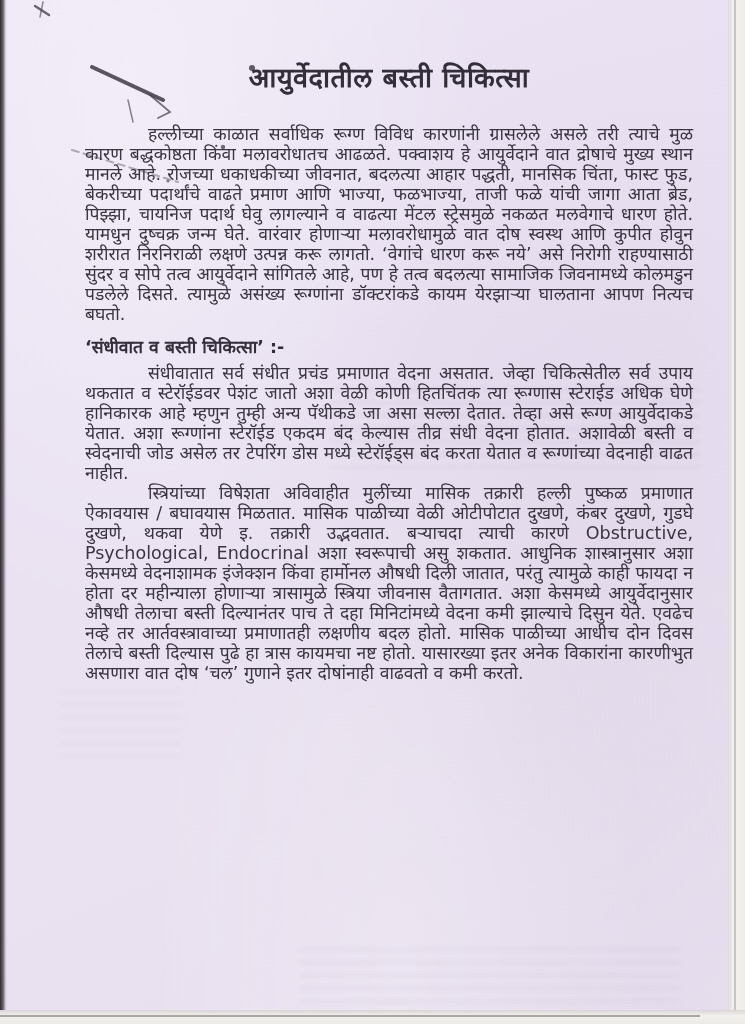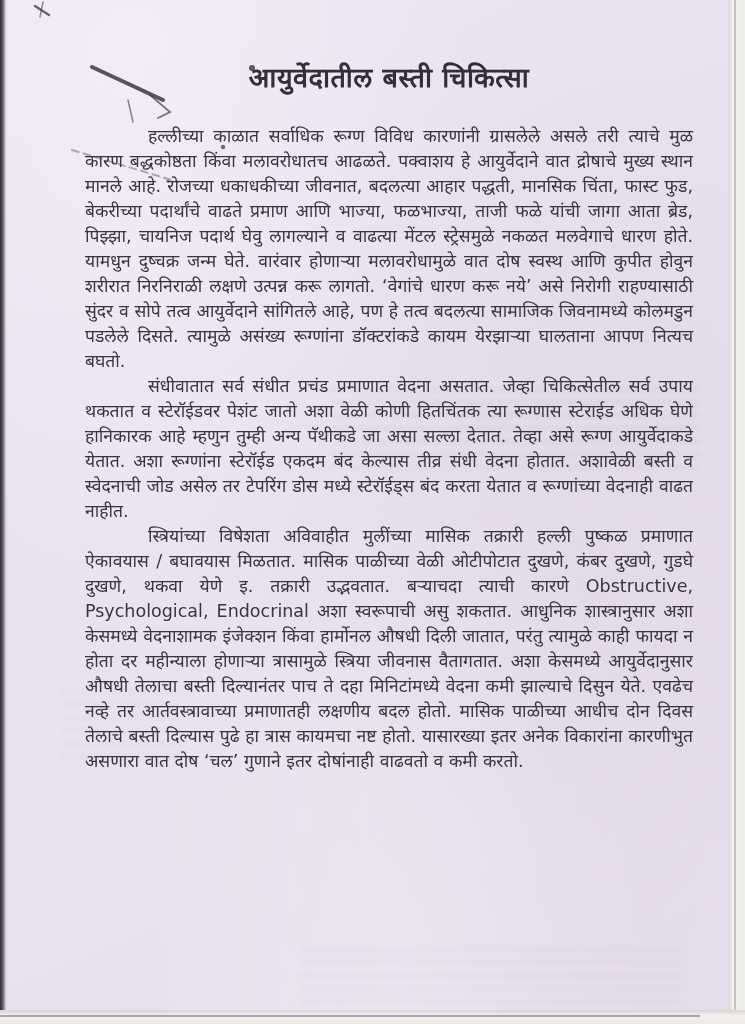--- a/index.html
+++ b/index.html
@@ -64,21 +64,21 @@
   .doc-title {
     font-size: 27px;
     font-weight: 700;
     text-align: center;
     letter-spacing: 0.5px;
     margin: 0 0 0 0;
     color: #332e3a;
   }
   .para {
     font-size: 17.5px;
-    line-height: 25px;
+    line-height: 20px;
     text-align: justify;
     margin: 0;
   }
   .para.indent { text-indent: 63px; }
   .intro-gap { margin-top: 29px; }
   .section-heading {
     font-size: 17.5px;
     font-weight: 700;
     line-height: 27px;
     margin: 14px 0 2px 0;
@@ -123,20 +123,21 @@
 
     <div class="ghost ghost-1"></div>
     <div class="ghost ghost-2"></div>
     <div class="ghost ghost-3"></div>
 
     <div class="text-column">
       <h1 class="doc-title">आयुर्वेदातील बस्ती चिकित्सा</h1>
 
       <p class="para indent intro-gap">हल्लीच्या काळात सर्वाधिक रूग्ण विविध कारणांनी ग्रासलेले असले तरी त्याचे मुळ कारण बद्धकोष्ठता किंवा मलावरोधातच आढळते. पक्वाशय हे आयुर्वेदाने वात द्रोषाचे मुख्य स्थान मानले आहे. रोजच्या धकाधकीच्या जीवनात, बदलत्या आहार पद्धती, मानसिक चिंता, फास्ट फुड, बेकरीच्या पदार्थांचे वाढते प्रमाण आणि भाज्या, फळभाज्या, ताजी फळे यांची जागा आता ब्रेड, पिझ्झा, चायनिज पदार्थ घेवु लागल्याने व वाढत्या मेंटल स्ट्रेसमुळे नकळत मलवेगाचे धारण होते. यामधुन दुष्चक्र जन्म घेते. वारंवार होणाऱ्या मलावरोधामुळे वात दोष स्वस्थ आणि कुपीत होवुन शरीरात निरनिराळी लक्षणे उत्पन्न करू लागतो. ‘वेगांचे धारण करू नये’ असे निरोगी राहण्यासाठी सुंदर व सोपे तत्व आयुर्वेदाने सांगितले आहे, पण हे तत्व बदलत्या सामाजिक जिवनामध्ये कोलमडुन पडलेले दिसते. त्यामुळे असंख्य रूग्णांना डॉक्टरांकडे कायम येरझाऱ्या घालताना आपण नित्यच बघतो.</p>
 
+      <h2 class="section-heading gap-after-intro">‘संधीवात व बस्ती चिकित्सा’ :-</h2>
       <p class="para indent">संधीवातात सर्व संधीत प्रचंड प्रमाणात वेदना असतात. जेव्हा चिकित्सेतील सर्व उपाय थकतात व स्टेरॉईडवर पेशंट जातो अशा वेळी कोणी हितचिंतक त्या रूग्णास स्टेराईड अधिक घेणे हानिकारक आहे म्हणुन तुम्ही अन्य पॅथीकडे जा असा सल्ला देतात. तेव्हा असे रूग्ण आयुर्वेदाकडे येतात. अशा रूग्णांना स्टेरॉईड एकदम बंद केल्यास तीव्र संधी वेदना होतात. अशावेळी बस्ती व स्वेदनाची जोड असेल तर टेपरिंग डोस मध्ये स्टेरॉईड्स बंद करता येतात व रूग्णांच्या वेदनाही वाढत नाहीत.</p>
 
       <p class="para indent">स्त्रियांच्या विषेशता अविवाहीत मुलींच्या मासिक तक्रारी हल्ली पुष्कळ प्रमाणात ऐकावयास / बघावयास मिळतात. मासिक पाळीच्या वेळी ओटीपोटात दुखणे, कंबर दुखणे, गुडघे दुखणे, थकवा येणे इ. तक्रारी उद्भवतात. बऱ्याचदा त्याची कारणे Obstructive, Psychological, Endocrinal  अशा स्वरूपाची असु शकतात. आधुनिक शास्त्रानुसार अशा केसमध्ये वेदनाशामक इंजेक्शन किंवा हार्मोनल औषधी दिली जातात, परंतु त्यामुळे काही फायदा न होता दर महीन्याला होणाऱ्या त्रासामुळे स्त्रिया जीवनास वैतागतात. अशा केसमध्ये आयुर्वेदानुसार औषधी तेलाचा बस्ती दिल्यानंतर पाच ते दहा मिनिटांमध्ये वेदना कमी झाल्याचे दिसुन येते. एवढेच नव्हे तर आर्तवस्त्रावाच्या प्रमाणातही लक्षणीय बदल होतो. मासिक पाळीच्या आधीच दोन दिवस तेलाचे बस्ती दिल्यास पुढे हा त्रास कायमचा नष्ट होतो. यासारख्या इतर अनेक विकारांना कारणीभुत असणारा वात दोष ‘चल’ गुणाने इतर दोषांनाही वाढवतो व कमी करतो.</p>
     </div>
 
     <div class="left-edge-shadow"></div>
   </div>
 
   <div class="scanner-right">
     <div class="stack-line"></div>

